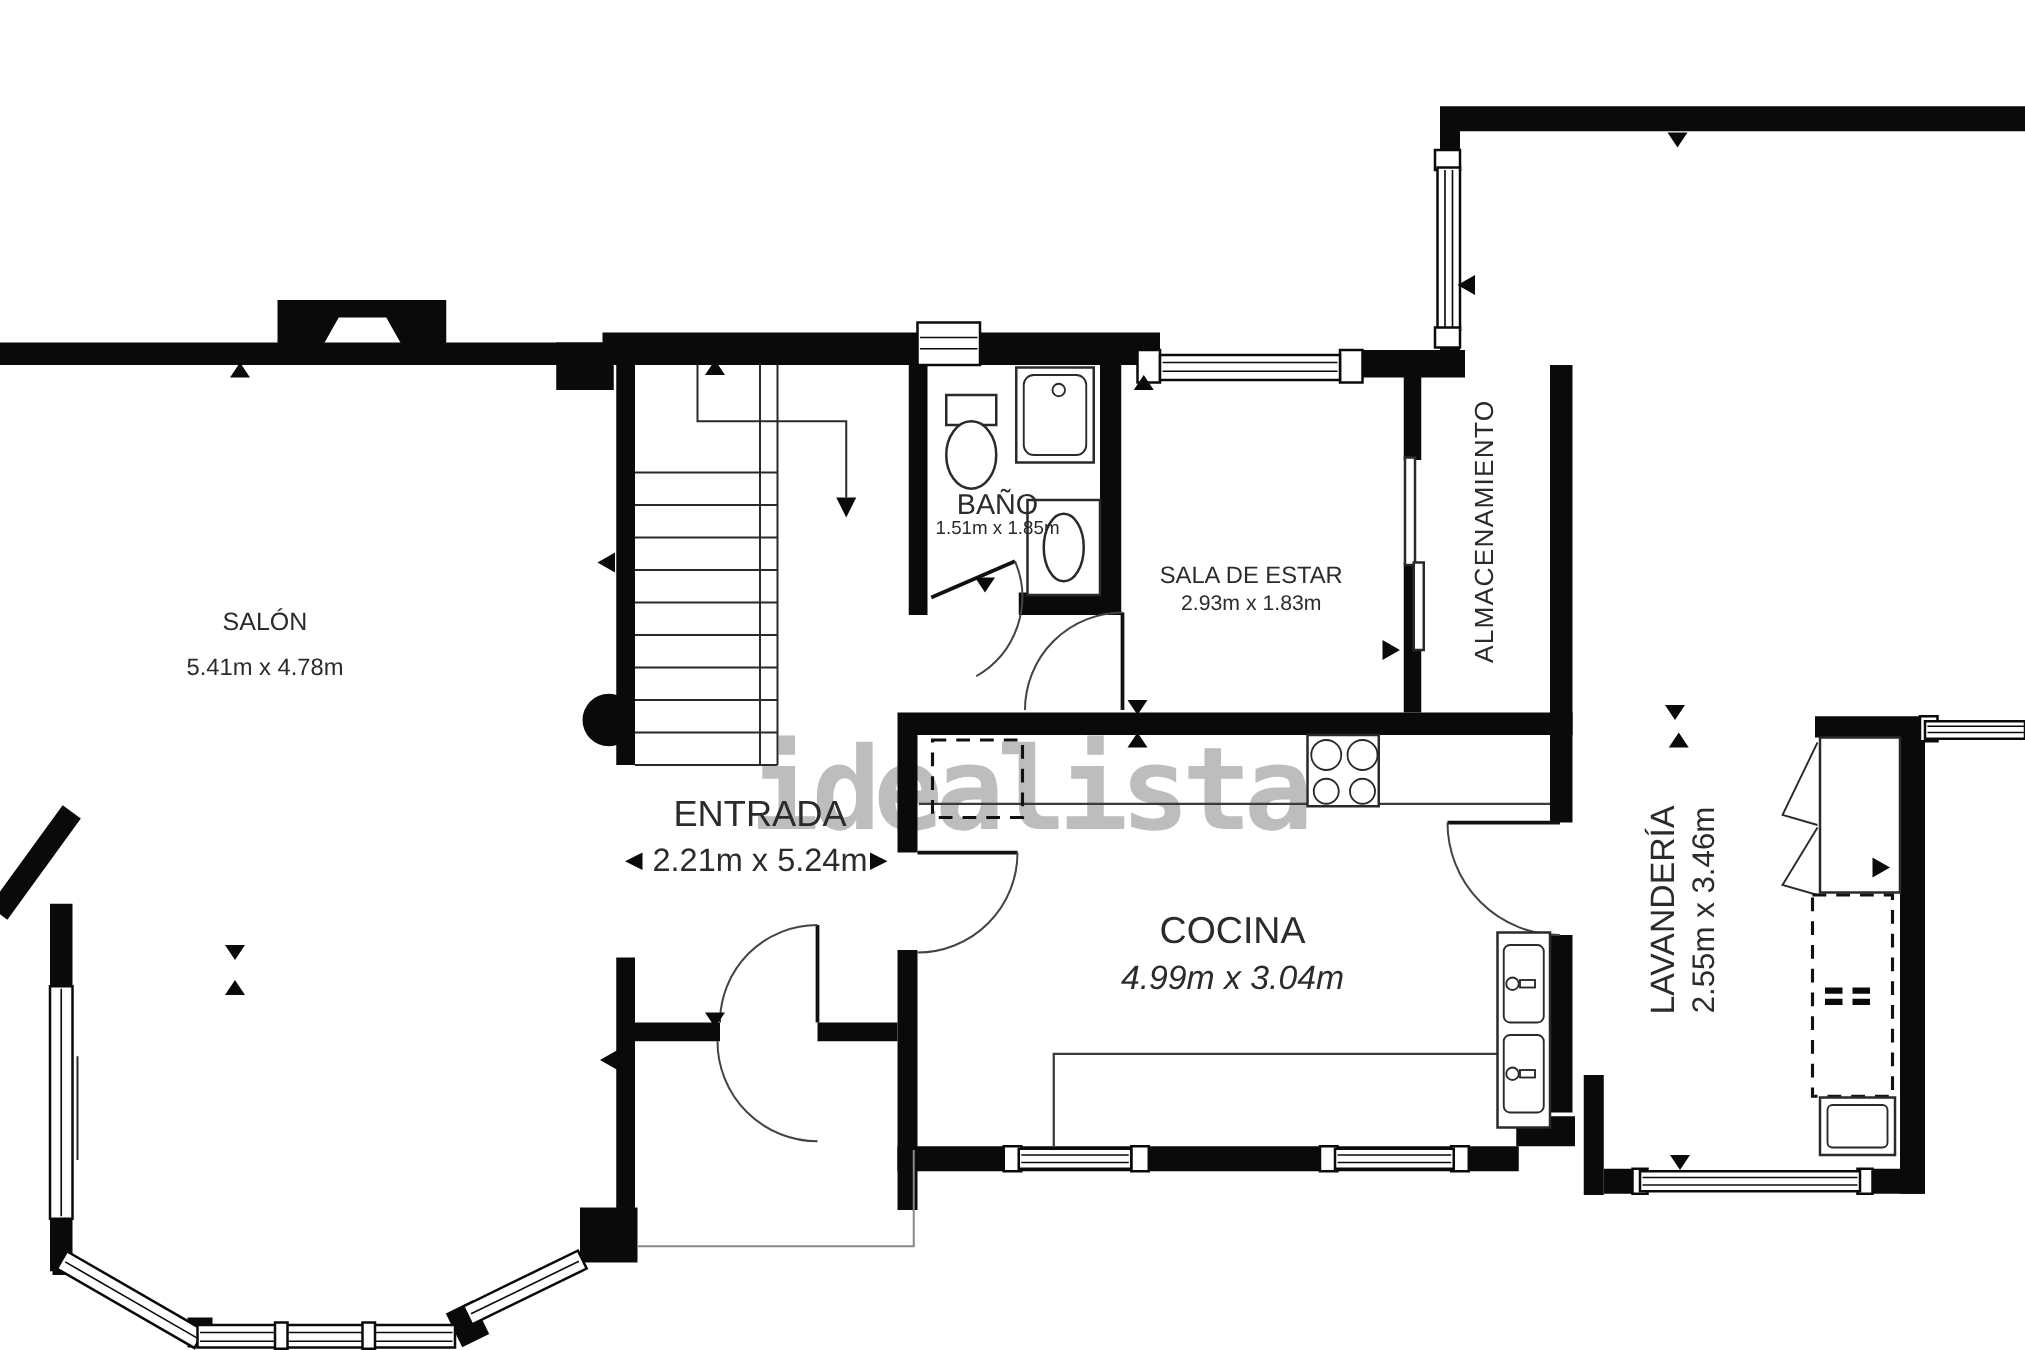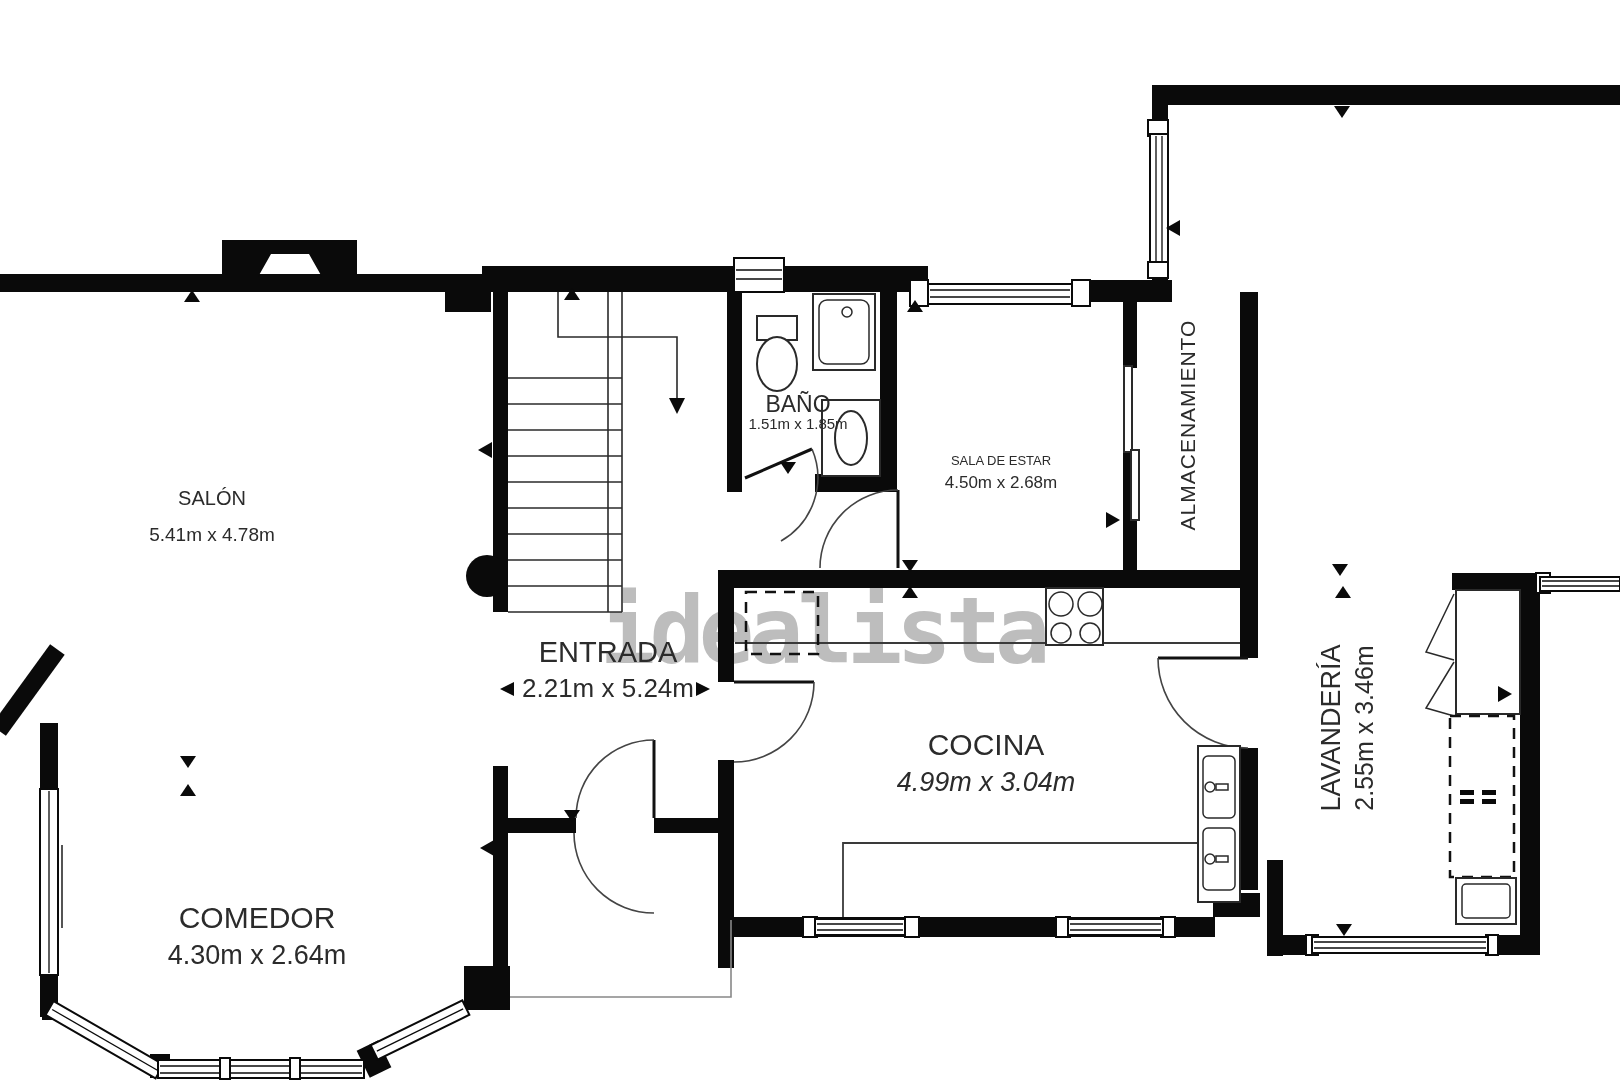--- a/index.html
+++ b/index.html
@@ -15,21 +15,21 @@
   .room-label .dm{display:block;}
   .rot{transform:translate(-50%,-50%) rotate(-90deg);}
   .lbl-salon .nm{font-size:20px;line-height:38px;margin-top:12px;}
   .lbl-salon .dm{font-size:19px;line-height:36px;}
   .lbl-comedor .nm{font-size:30px;line-height:38px;}
   .lbl-comedor .dm{font-size:27px;line-height:36px;}
   .lbl-entrada .nm{font-size:29px;line-height:37px;}
   .lbl-entrada .dm{font-size:26px;line-height:35px;}
   .lbl-bano .nm{font-size:23px;line-height:20px;}
   .lbl-bano .dm{font-size:15px;line-height:19px;}
-  .lbl-sala .nm{font-size:13px;line-height:23px;}
+  .lbl-sala .nm{font-size:19px;line-height:23px;}
   .lbl-sala .dm{font-size:17px;line-height:21px;}
   .lbl-almacen .nm{font-size:21px;letter-spacing:1px;}
   .lbl-cocina .nm{font-size:30px;line-height:38px;}
   .lbl-cocina .dm{font-size:27px;line-height:36px;font-style:italic;}
   .lbl-garaje .nm{font-size:30px;line-height:38px;}
   .lbl-garaje .dm{font-size:27px;line-height:36px;}
   .lbl-lavanderia .nm{font-size:27px;line-height:34px;}
   .lbl-lavanderia .dm{font-size:25px;line-height:33px;}
   
   .wall{fill:#0a0a0a;stroke:none;}
@@ -308,38 +308,34 @@
       <polygon class="tri" points="514,682 514,696 500,689"></polygon>
       <polygon class="tri" points="696,682 696,696 710,689"></polygon>
     </g>
   </svg>
 
   <div class="room-label lbl-salon" style="left:212px;top:510px;">
     <span class="nm">SALÓN</span>
     <span class="dm">5.41m x 4.78m</span>
   </div>
 
-  <div class="room-label lbl-comedor" style="left:257px;top:936px;">
-    <span class="nm">COMEDOR</span>
-    <span class="dm">4.30m x 2.64m</span>
-  </div>
 
   <div class="room-label lbl-entrada" style="left:608px;top:670px;">
     <span class="nm">ENTRADA</span>
     <span class="dm">2.21m x 5.24m</span>
   </div>
 
   <div class="room-label lbl-bano" style="left:798px;top:413px;">
     <span class="nm">BAÑO</span>
     <span class="dm">1.51m x 1.85m</span>
   </div>
 
   <div class="room-label lbl-sala" style="left:1001px;top:471px;">
     <span class="nm">SALA DE ESTAR</span>
-    <span class="dm">4.50m x 2.68m</span>
+    <span class="dm">2.93m x 1.83m</span>
   </div>
 
   <div class="room-label rot lbl-almacen" style="left:1188px;top:425px;">
     <span class="nm">ALMACENAMIENTO</span>
   </div>
 
   <div class="room-label lbl-cocina" style="left:986px;top:763px;">
     <span class="nm">COCINA</span>
     <span class="dm">4.99m x 3.04m</span>
   </div>

